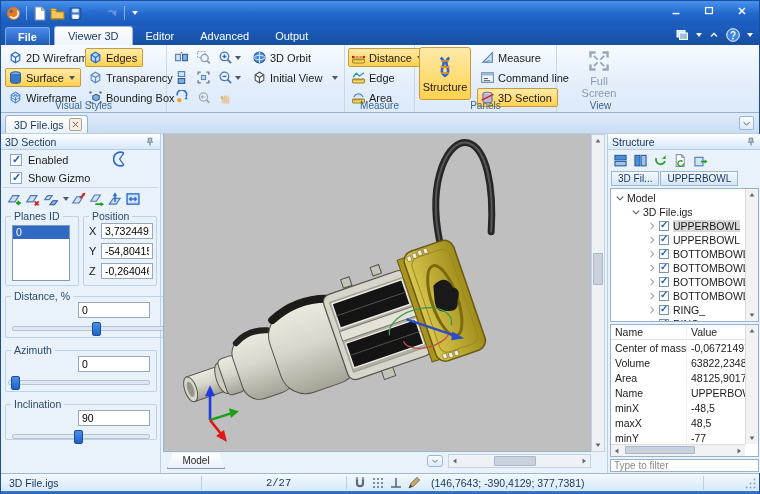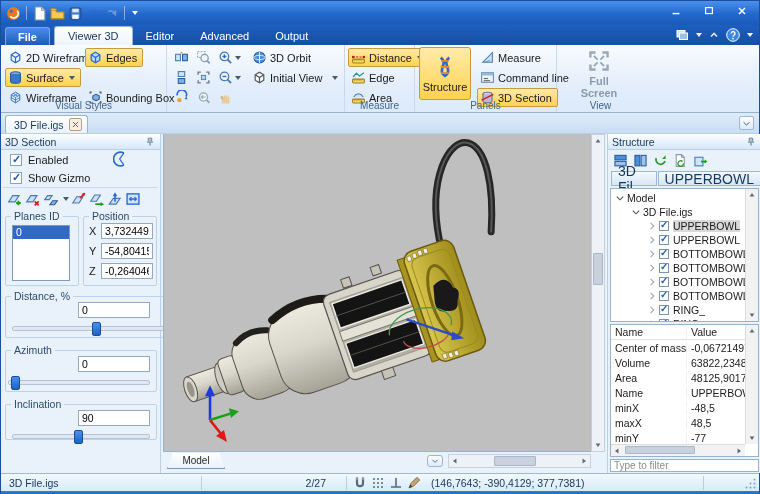--- a/index.html
+++ b/index.html
@@ -35,21 +35,21 @@
   .glabel { position:absolute; bottom:1px; left:0; right:0; text-align:center; font-size:10px; color:#41658c; }
   .rbtn { position:absolute; height:19px; display:flex; align-items:center; gap:3px; padding:0 5px 0 2px; border:1px solid transparent; border-radius:2px; white-space:nowrap; }
   .rbtn .ic { width:15px; height:15px; flex:none; }
   .rbtn.on { background:linear-gradient(#ffeaa9,#ffd24e); border-color:#c79b3b; }
   .ibtn { position:absolute; width:20px; height:19px; display:flex; align-items:center; justify-content:center; border-radius:2px; }
   .ibtn .ic { width:15px; height:15px; }
   .bigbtn { position:absolute; top:2px; width:52px; height:53px; display:flex; flex-direction:column; align-items:center; justify-content:center; gap:2px;
     border:1px solid transparent; border-radius:3px; text-align:center; }
   .bigbtn .ic { width:24px; height:24px; }
   .bigbtn.on { background:linear-gradient(#ffeaa9,#ffd24e); border-color:#c79b3b; }
-  .bigbtn.disabled { color:#8a9aac;font-weight:bold; }
+  .bigbtn.disabled { color:#8a9aac; }
   .dd { width:0; height:0; border-left:3px solid transparent; border-right:3px solid transparent; border-top:4px solid #4a5a6a; margin-left:2px; flex:none; }
 
   
   .doctabs { position:absolute; top:112px; left:0; width:100%; height:21px;
     background:linear-gradient(#dfecf9,#c9ddf2); border-bottom:1px solid #b9cfe4; display:flex; align-items:flex-end; }
   .doctab { margin-left:4px; height:18px; padding:0 5px 0 8px; background:linear-gradient(#ffffff,#eaf2fb); border:1px solid #9ab4d0; border-bottom:none;
     border-radius:3px 3px 0 0; display:flex; align-items:center; gap:5px; color:#17365c; font-size:10.5px; }
   .doctab .closebox { width:13px; height:13px; border:1px solid #b0a090; border-radius:2px; background:#f6efe4; display:flex; align-items:center; justify-content:center; }
   .doctab .closebox .ic { width:9px; height:9px; }
   .dtchev { position:absolute; right:5px; top:3px; width:15px; height:14px; border:1px solid #9ab8d4; border-radius:2px;
@@ -96,21 +96,21 @@
     display:flex; align-items:center; justify-content:center; font-size:10px; color:#2a2a2a; }
   .vchev { position:absolute; left:264px; top:321px; width:16px; height:12px; border:1px solid #9ab8d4; border-radius:3px;
     background:linear-gradient(#fbfdff,#dcebf8); display:flex; align-items:center; justify-content:center; }
   .vchev .ic { width:8px; height:8px; }
 
   
   .rpanel { position:absolute; left:606px; top:0; width:154px; height:339px; background:#e9f2fb; border-left:1px solid #b9cfe4; }
   .rtools { position:absolute; left:5px; top:19px; display:flex; gap:5px; }
   .rtools .ic { width:15px; height:15px; }
   .crumbs { position:absolute; left:3px; top:37px; display:flex; gap:1px; }
-  .crumb { height:15px; padding:4px 6px; background:linear-gradient(#f4f9fe,#d4e6f6); border:1px solid #9ab8d4; font-size:14px; color:#17365c; display:flex; align-items:center; }
+  .crumb { height:15px; padding:4px 6px; background:linear-gradient(#f4f9fe,#d4e6f6); border:1px solid #9ab8d4; font-size:10px; color:#17365c; display:flex; align-items:center; }
   .treebox { position:absolute; left:2px; right:2px; top:54px; height:134px; background:#fff; border:1px solid #98b2cc; overflow:hidden; }
   .trow { height:14px; display:flex; align-items:center; font-size:10.5px; white-space:nowrap; }
   .trow .ic { width:10px; height:10px; flex:none; margin-right:2px; }
   .tcb { width:10px; height:10px; border:1px solid #7a94ae; background:#fff; position:relative; flex:none; margin-right:4px; }
   .tcb:after { content:"✓"; position:absolute; left:0px; top:-3px; color:#2060c0; font-size:10px; font-weight:bold; }
   .tlabel.sel { background:#d9d9d9; }
   .tvscroll { position:absolute; right:0; top:0; width:13px; height:100%; background:#f2f2f2; border-left:1px solid #dcdcdc; }
   .propbox { position:absolute; left:2px; right:2px; top:190px; height:133px; background:#fff; border:1px solid #98b2cc; overflow:hidden; }
   .prow { height:15px; display:flex; align-items:center; font-size:10.5px; }
   .prow.head { border-bottom:1px solid #e0e0e0; color:#222; }
@@ -120,21 +120,21 @@
   .phs .hthumb { left:14px; width:70px; height:8px; }
   .filter { position:absolute; left:2px; right:2px; top:325px; height:13px; }
   .filter input { width:100%; height:100%; border:1px solid #98b2cc; font-family:"Liberation Sans",sans-serif; font-size:10px; padding:0 3px; color:#444; }
   .filter input::placeholder { color:#8a8a8a; }
 
   
   .statusbar { position:absolute; top:472px; left:0; width:100%; height:18px;
     background:linear-gradient(#f2f9fe,#d8eaf8); border-top:1px solid #9fb9d4; font-size:10.5px; color:#17365c; }
   .statusbar .sep { position:absolute; top:2px; width:1px; height:14px; background:#b8cfe0; }
   .sfile { position:absolute; left:8px; top:3px; }
-  .spage { position:absolute; left:265px; width:60px; text-align:right; top:3px; }
+  .spage { position:absolute; left:265px; width:60px; text-align:left; top:3px;font-family:Liberation Mono, monospace; }
   .sicons { position:absolute; left:352px; top:2px; display:flex; gap:4px; }
   .sicons .ic { width:14px; height:14px; }
   .scoords { position:absolute; left:430px; top:3px; }
   .sgrip { position:absolute; right:2px; bottom:1px; width:14px; height:14px; }
   .bottomstrip { position:absolute; top:490px; left:0; width:100%; height:4px; background:linear-gradient(#3a7ccc,#265fae); }
 
   .ic svg { display:block; width:100%; height:100%; }
 </style>
 </head>
 <body>
@@ -262,20 +262,29 @@
         </div>
       <div class="rbtn on" style="left:4px;top:23px">
           <span class="ic">
             <svg viewBox="0 0 14 14" xmlns="http://www.w3.org/2000/svg">
               <ellipse cx="7" cy="3.6" rx="4.6" ry="1.9" fill="#8ab8ec" stroke="#2a5a9a"></ellipse>
               <path d="M2.4 3.6v6.8c0 1 2 1.9 4.6 1.9s4.6-.9 4.6-1.9V3.6" fill="#3a78c8" stroke="#2a5a9a"></path>
             </svg>
           </span>
           <span>Surface</span>
           <span class="dd"></span>
+        </div>
+      <div class="rbtn" style="left:84px;top:23px">
+          <span class="ic">
+            <svg viewBox="0 0 14 14" xmlns="http://www.w3.org/2000/svg">
+              <path d="M3 4.5L7 2l4 2.5v5L7 12 3 9.5z" fill="#d8eafc" fill-opacity=".6" stroke="#5a8ac0" stroke-width="1.1"></path>
+              <path d="M3 4.5L7 7l4-2.5M7 7v5" fill="none" stroke="#5a8ac0" stroke-width="1.1"></path>
+            </svg>
+          </span>
+          <span>Transparency</span>
         </div>
       <div class="rbtn" style="left:4px;top:43px">
           <span class="ic">
             <svg viewBox="0 0 14 14" xmlns="http://www.w3.org/2000/svg">
               <path d="M3 4.5L7 2l4 2.5v5L7 12 3 9.5z" fill="none" stroke="#2a6ad0" stroke-width=".9"></path>
               <path d="M3 4.5L7 7l4-2.5M7 7v5M5 3.3l4 2.5M9 3.3L5 5.8M3 7l4 2.5 4-2.5" fill="none" stroke="#2a6ad0" stroke-width=".7"></path>
             </svg>
           </span>
           <span>Wireframe</span>
         </div>

